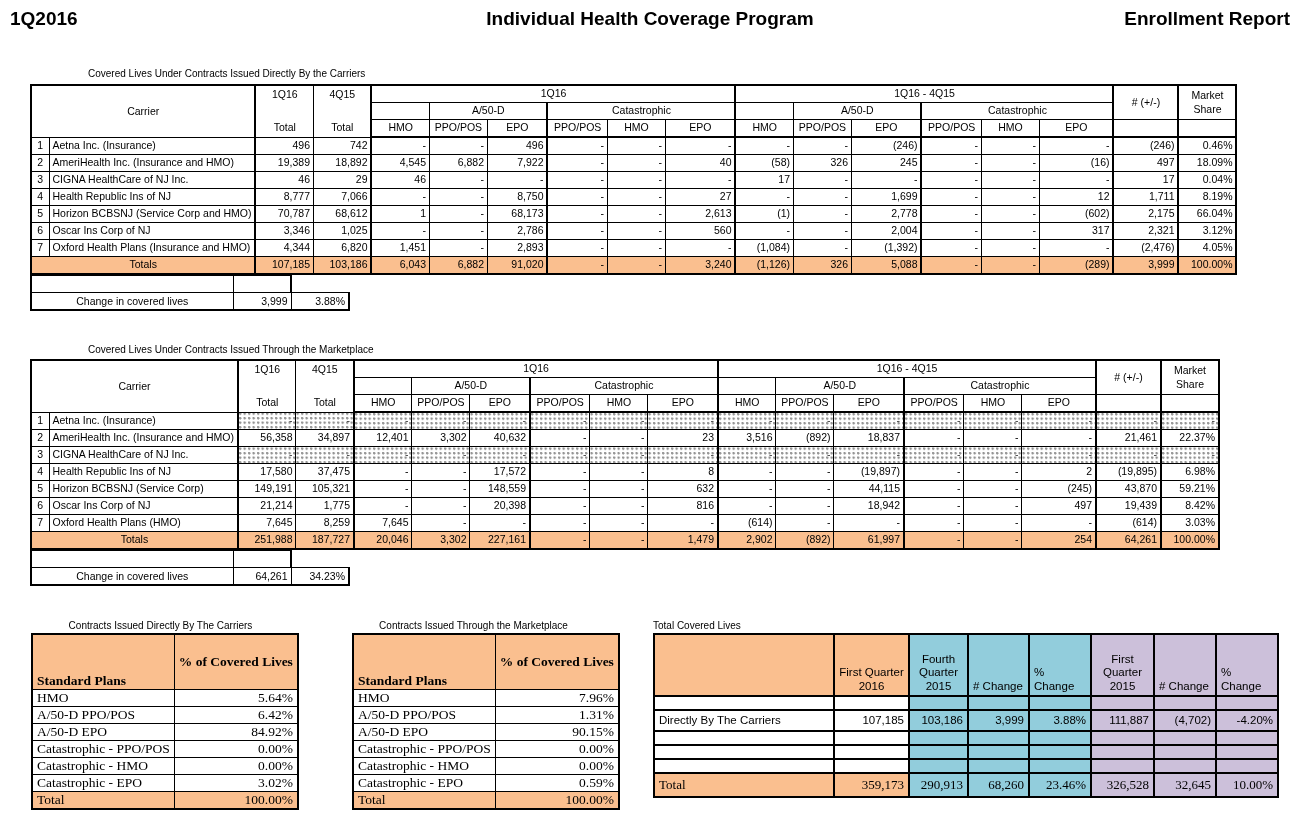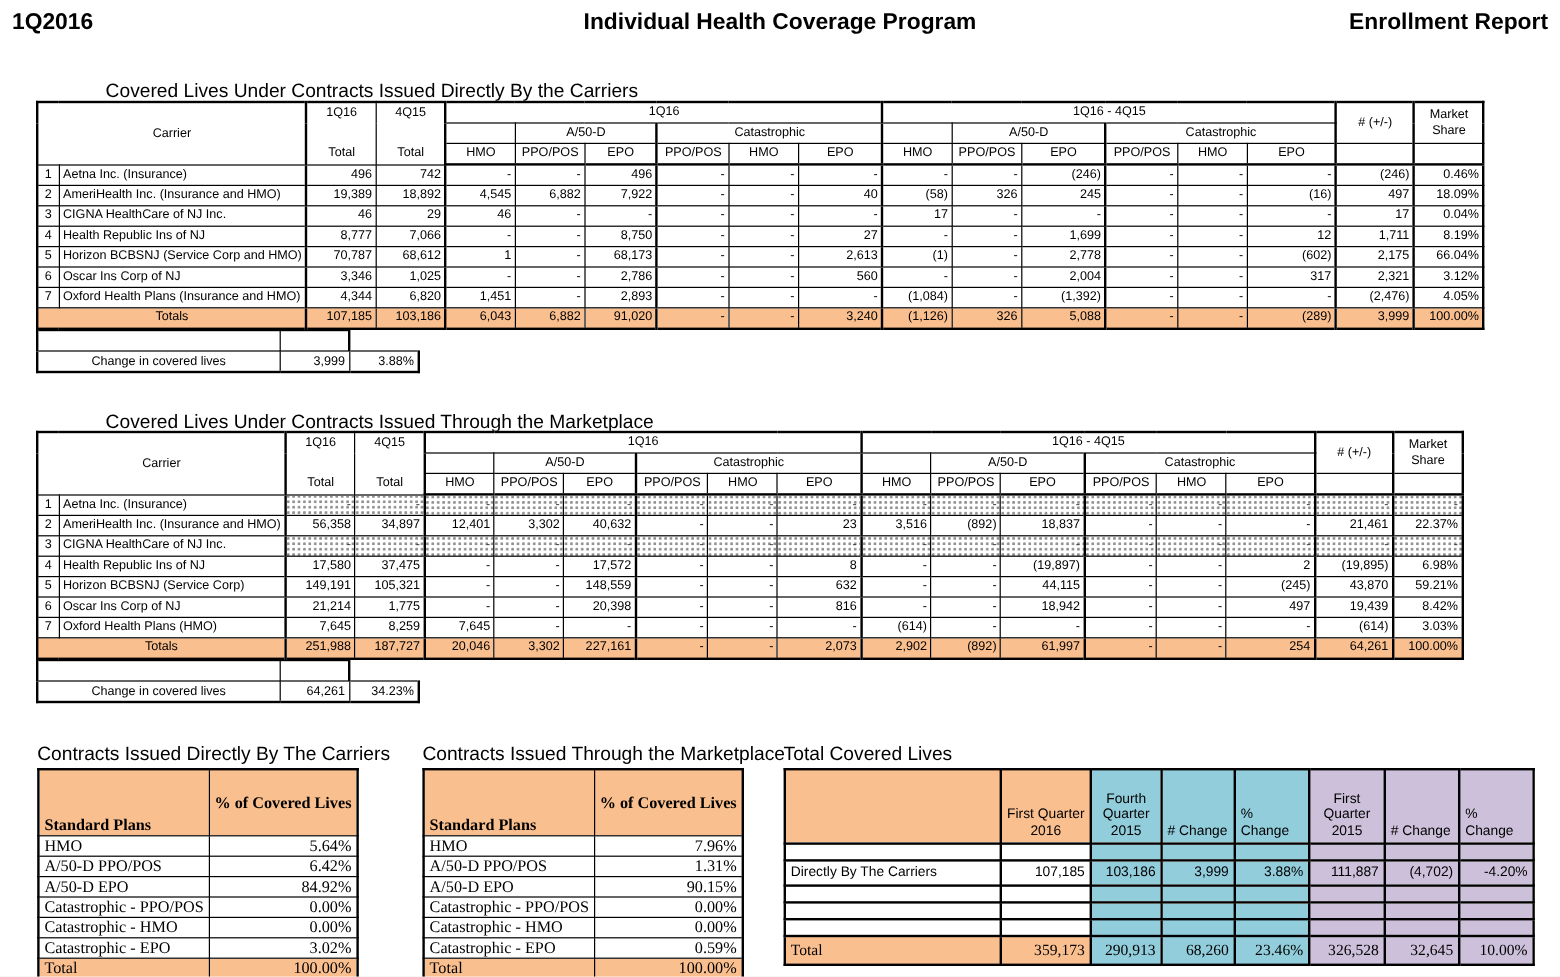--- a/index.html
+++ b/index.html
@@ -4,21 +4,21 @@
 <style>
   html,body{margin:0;padding:0;background:#e8e8e8;}
   .sheet{position:relative;width:1300px;height:814px;background:#fff;overflow:hidden;
          font-family:"Liberation Sans",sans-serif;color:#000;}
   
   .hdr{position:absolute;top:8px;left:10px;right:10px;height:20px;font-size:19px;font-weight:bold;}
   .hdr .l{position:absolute;left:0;top:0;}
   .hdr .c{position:absolute;left:0;right:0;top:0;text-align:center;}
   .hdr .r{position:absolute;right:0;top:0;}
   
-  .sec-title{position:absolute;font-size:16px;white-space:nowrap;}
+  .sec-title{position:absolute;font-size:10px;white-space:nowrap;}
   
   table.grid{border-collapse:collapse;table-layout:fixed;background:#fff;}
   
   .main-grid{border:2px solid #000;}
   .main-grid th,.main-grid td{border:1px solid #000;padding:0 3px;height:16px;font-size:10.5px;
       font-weight:normal;overflow:hidden;white-space:nowrap;line-height:1.25;}
   .main-grid thead tr:last-child th{border-bottom-width:2px;}
   .thL{border-left-width:2px !important;}
   .hc{text-align:center;vertical-align:middle;}
   .vsplit{display:flex;flex-direction:column;justify-content:space-between;height:46px;}
@@ -539,21 +539,21 @@
           </tr>
           <tr class="totals-row">
             <td class="tlabel" colspan="2">Totals</td>
             <td class="val thL">251,988</td>
             <td class="val">187,727</td>
             <td class="val thL">20,046</td>
             <td class="val">3,302</td>
             <td class="val">227,161</td>
             <td class="val thL">-</td>
             <td class="val">-</td>
-            <td class="val">2,073</td>
+            <td class="val">1,479</td>
             <td class="val thL">2,902</td>
             <td class="val">(892)</td>
             <td class="val">61,997</td>
             <td class="val thL">-</td>
             <td class="val">-</td>
             <td class="val">254</td>
             <td class="val thL">64,261</td>
             <td class="val thL">100.00%</td>
           </tr>
         </tbody>

